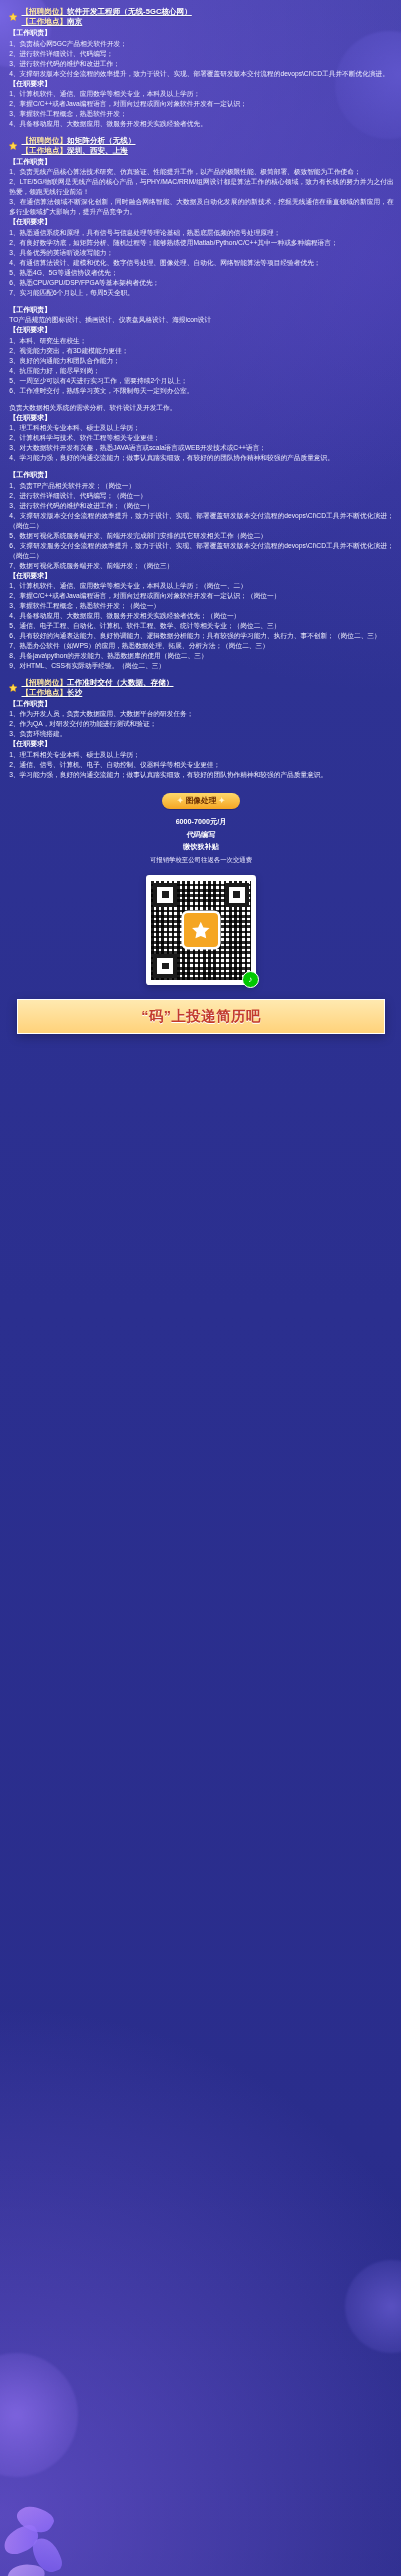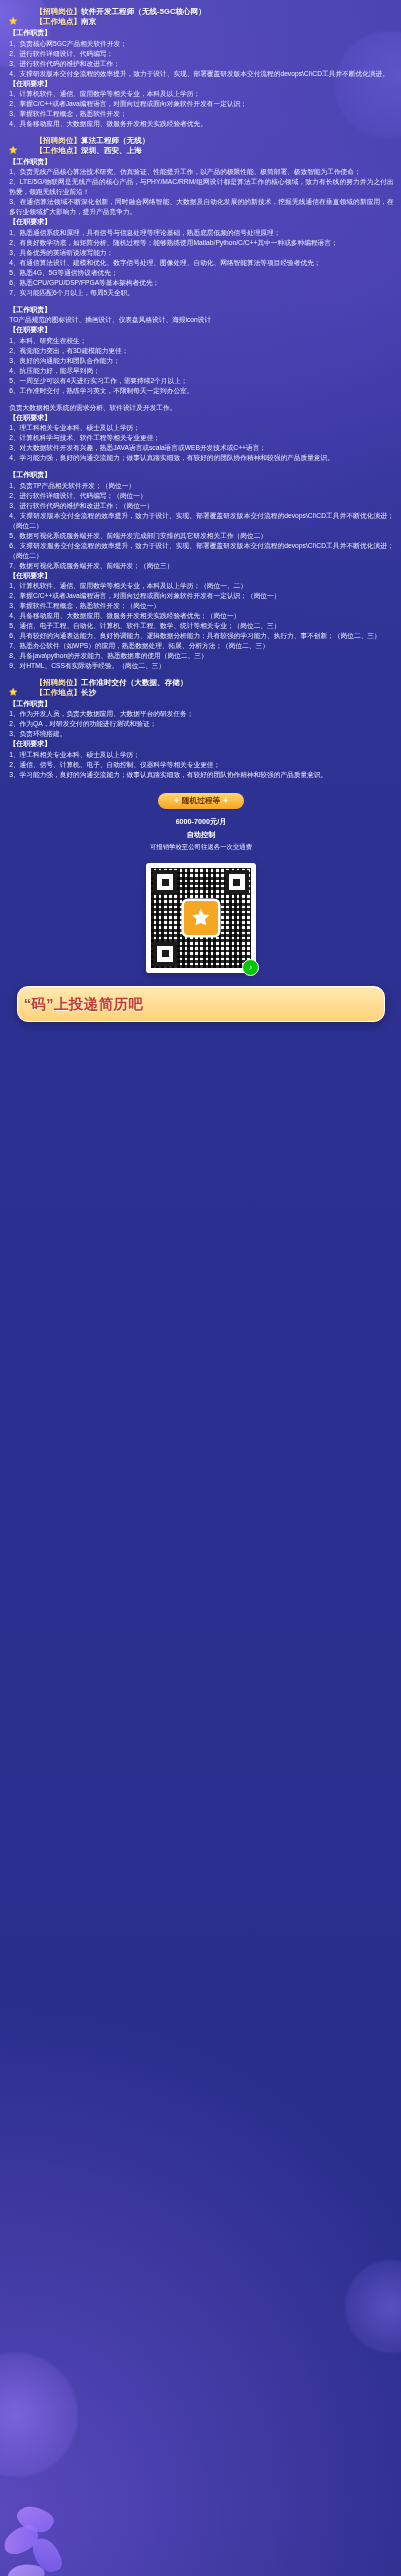--- a/index.html
+++ b/index.html
@@ -36,22 +36,23 @@
   .blob.b4 { width: 93px; height: 93px; right: -36px; bottom: 268px; background: radial-gradient(circle at 50% 50%, #7b6be8, rgba(123,107,232,0)); }
 
   .content { position: relative; z-index: 2; padding: 7.2px 8.2px 0 8.2px; }
 
   .job {
     margin: 0 0 7.2px 0;
     position: relative;
   }
   .job-head {
     display: flex;
-    align-items: flex-end;
-    gap: 17px;
+    align-items: center;
+    gap: 3px;
+    text-decoration: underline;
   }
   .star {
     flex: 0 0 auto;
     width: 10.3px;
     height: 10.3px;
     margin-top: 0.5px;
     position: relative;
   }
   .star svg { display: block; }
   .job-titles { flex: 1 1 auto; }
@@ -151,23 +152,23 @@
     border: 1.5px solid #fff;
     display: flex; align-items: center; justify-content: center;
     color: #fff; font-size: 8.2px; font-weight: bold;
   }
 
   
   .banner {
     margin: 13.4px 9.3px 0;
     background: linear-gradient(180deg, #ffe9b0, #ffd27a);
     border: 1.5px solid #fff;
-    border-radius: 11px;
+    border-radius: 0;
     padding: 7.2px 5.2px;
-    text-align: left;
+    text-align: center;
     position: relative;
     box-shadow: 0 3.1px 9.3px rgba(0,0,0,.28);
   }
   .banner-text {
     font-size: 14.4px;
     font-weight: bold;
     color: #c23b2e;
     letter-spacing: 0.5px;
     text-shadow: 0 1px 0 #fff;
   }
@@ -235,21 +236,21 @@
           </div>
         </div>
         <div class="job">
           <div class="job-head">
             <span class="star">
               <svg width="10.3" height="10.3" viewBox="0 0 24 24" aria-hidden="true">
                 <path fill="#ffd84d" stroke="#ffb300" stroke-width="1" d="M12 2.6l2.7 5.8 6.3.7-4.7 4.3 1.2 6.2L12 16.7l-5.5 2.9 1.2-6.2L3 9.1l6.3-.7z"></path>
               </svg>
             </span>
             <div class="job-titles">
-              <div class="jt-line"><span class="lbl">【招聘岗位】</span><span>算法工程师（无线）</span></div>
+              <div class="jt-line"><span class="lbl">【招聘岗位】</span><span>如矩阵分析（无线）</span></div>
               <div class="jt-line"><span class="lbl">【工作地点】</span><span>深圳、西安、上海</span></div>
             </div>
           </div>
           <div class="job-body">
             <div class="sec-title">【工作职责】</div>
             <div class="li">1、负责无线产品核心算法技术研究、仿真验证、性能提升工作，以产品的极限性能、极简部署、极致智能为工作使命；</div>
             <div class="li">2、LTE/5G/物联网是无线产品的核心产品，与PHY/MAC/RRM/组网设计都是算法工作的核心领域，致力有长线的努力并为之付出热爱，领跑无线行业前沿！</div>
             <div class="li">3、在通信算法领域不断深化创新，同时融合网络智能、大数据及自动化发展的的新技术，挖掘无线通信在垂直领域的新应用，在多行业领域扩大影响力，提升产品竞争力。</div>
             <div class="sec-title">【任职要求】</div>
             <div class="li">1、熟悉通信系统和原理，具有信号与信息处理等理论基础，熟悉底层低频的信号处理原理；</div>
@@ -326,25 +327,26 @@
             <div class="sec-title">【任职要求】</div>
             <div class="li">1、理工科相关专业本科、硕士及以上学历；</div>
             <div class="li">2、通信、信号、计算机、电子、自动控制、仪器科学等相关专业更佳；</div>
             <div class="li">3、学习能力强，良好的沟通交流能力；做事认真踏实细致，有较好的团队协作精神和较强的产品质量意识。</div>
           </div>
         </div>
       </div>
 
     <div class="salary-wrap">
       <div class="salary-title">
-        <span class="spark">✦</span><span>随机过程等</span><span class="spark">✦</span>
+        <span class="spark">✦</span><span>图像处理</span><span class="spark">✦</span>
       </div>
       <div class="salary-lines">
         <div>6000-7000元/月</div>
-        <div>自动控制</div>
+        <div>代码编写</div>
+        <div>缴饮狄补贴</div>
         <div class="small">可报销学校至公司往返各一次交通费</div>
       </div>
 
       <div class="qr-area">
         <div class="qr-inner">
           <span class="qr-eye tl">
               <i></i>
             </span>
           <span class="qr-eye tr">
               <i></i>

